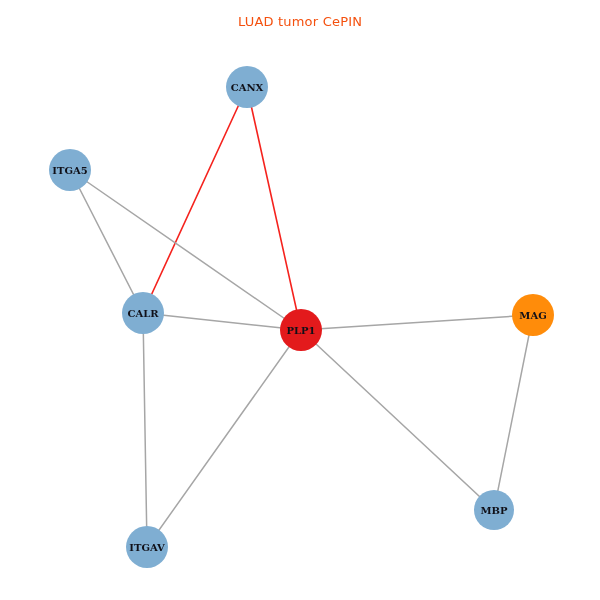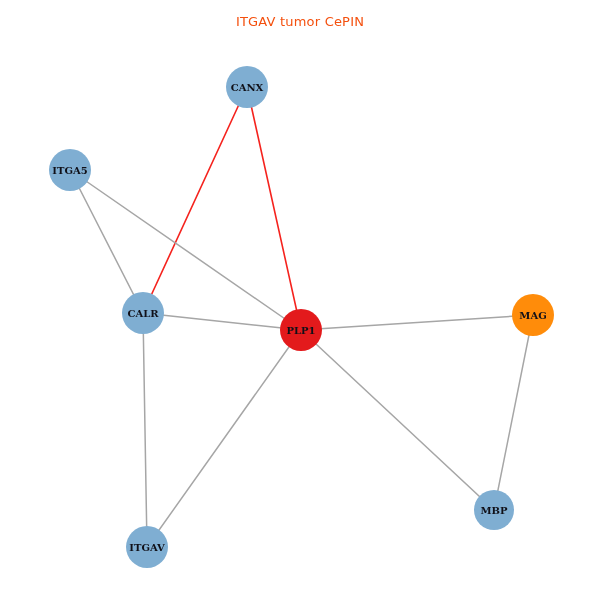--- a/index.html
+++ b/index.html
@@ -49,21 +49,21 @@
   }
   .edge-line {
     stroke-linecap: round;
   }
 </style>
 </head>
 <body>
 
 <div id="canvas">
 
-  <div id="graph-title">ITGAV tumor CePIN</div>
+  <div id="graph-title">LUAD tumor CePIN</div>
 
   <svg id="network-svg" viewBox="0 0 600 600">
     <g id="edge-layer">
         <line x1="247" y1="87" x2="143" y2="313" stroke="#F5231E" stroke-width="1.6" class="edge-line"></line>
         <line x1="247" y1="87" x2="301" y2="330" stroke="#F5231E" stroke-width="1.6" class="edge-line"></line>
         <line x1="70" y1="170" x2="143" y2="313" stroke="#A6A6A6" stroke-width="1.5" class="edge-line"></line>
         <line x1="70" y1="170" x2="301" y2="330" stroke="#A6A6A6" stroke-width="1.5" class="edge-line"></line>
         <line x1="143" y1="313" x2="301" y2="330" stroke="#A6A6A6" stroke-width="1.5" class="edge-line"></line>
         <line x1="143" y1="313" x2="147" y2="547" stroke="#A6A6A6" stroke-width="1.5" class="edge-line"></line>
         <line x1="301" y1="330" x2="147" y2="547" stroke="#A6A6A6" stroke-width="1.5" class="edge-line"></line>

